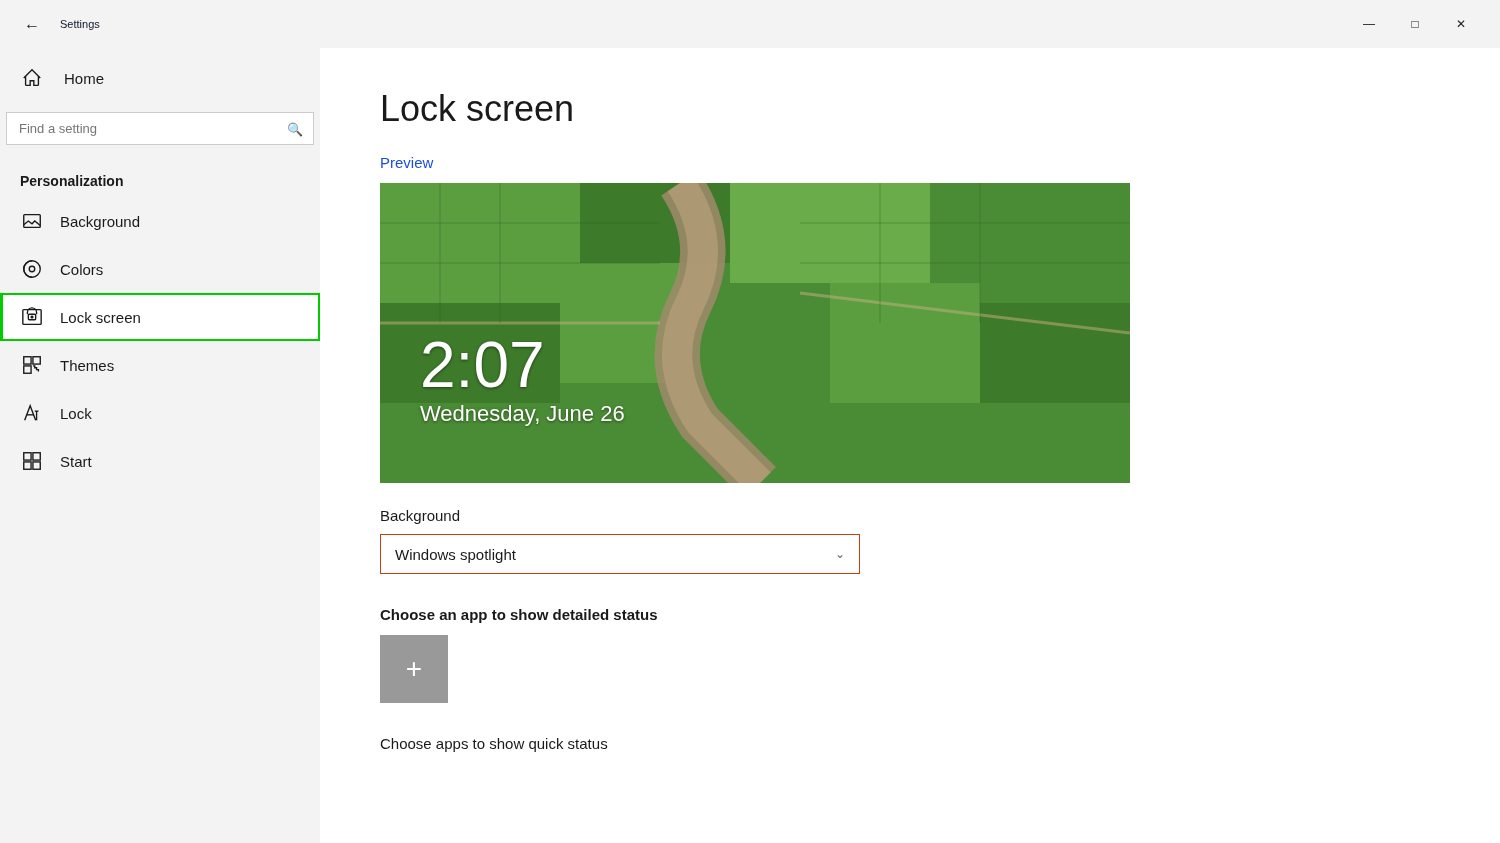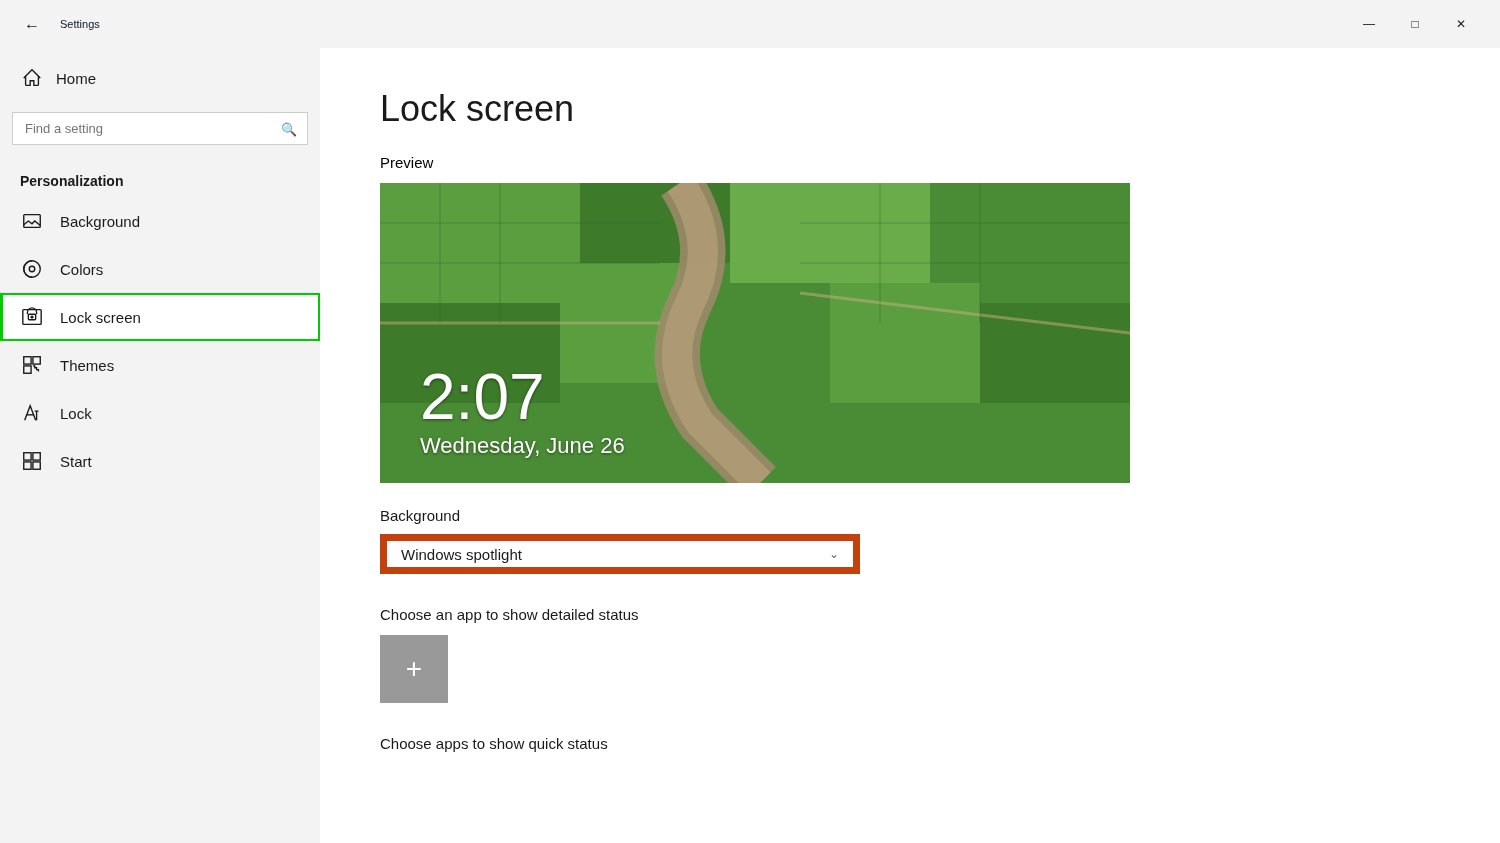--- a/index.html
+++ b/index.html
@@ -70,37 +70,37 @@
       background: #f3f3f3;
       flex-shrink: 0;
       display: flex;
       flex-direction: column;
       padding: 8px 0;
     }
 
     .sidebar-home {
       display: flex;
       align-items: center;
-      gap: 12px;
+      gap: 20px;
       padding: 10px 20px;
       cursor: pointer;
       font-size: 15px;
       color: #1a1a1a;
     }
     .home-icon {
       width: 24px;
       height: 24px;
       display: flex;
       align-items: center;
       justify-content: center;
       font-size: 18px;
     }
 
     .search-box {
-      margin: 12px 12px;
+      margin: 12px 6px;
       position: relative;
     }
     .search-box input {
       width: 100%;
       padding: 8px 36px 8px 12px;
       border: 1px solid #ccc;
       background: white;
       font-size: 13px;
       outline: none;
     }
@@ -153,21 +153,21 @@
 
     .page-title {
       font-size: 36px;
       font-weight: 300;
       color: #1a1a1a;
       margin-bottom: 24px;
     }
 
     .section-label {
       font-size: 15px;
-      color: #000000;
+      color: #1d4ed8;
       margin-bottom: 12px;
     }
 
     
     .preview-container {
       width: 750px;
       height: 300px;
       margin-bottom: 24px;
       overflow: hidden;
       position: relative;
@@ -181,21 +181,21 @@
         
         radial-gradient(ellipse 60px 200px at 45% 60%, #8B7355 0%, transparent 100%),
         radial-gradient(ellipse 80px 250px at 50% 55%, #A0896B 0%, transparent 100%),
         
         linear-gradient(160deg, #3d7a2a 0%, #4a8c35 20%, #5a9e40 30%, #3d7a2a 40%, #4a8c35 60%, #6aab4a 80%, #4a8c35 100%);
       position: relative;
     }
 
     .preview-overlay {
       position: absolute;
-      bottom: 24px;
+      bottom: 56px;
       left: 40px;
       color: white;
       text-shadow: 0 1px 3px rgba(0,0,0,0.5);
     }
 
     .preview-time {
       font-size: 64px;
       font-weight: 200;
       line-height: 1;
       margin-bottom: 4px;
@@ -209,40 +209,41 @@
     
     .background-label {
       font-size: 15px;
       color: #1a1a1a;
       margin-bottom: 10px;
     }
 
     .dropdown {
       width: 480px;
       height: 40px;
-      border: 7px solid #c2410c;
+      border: 1px solid #c2410c;
       background: white;
       display: flex;
       align-items: center;
       justify-content: space-between;
       padding: 0 14px;
       cursor: pointer;
       font-size: 15px;
       color: #1a1a1a;
       margin-bottom: 32px;
     }
     .dropdown-chevron {
       font-size: 12px;
       color: #666;
     }
 
     .status-label {
       font-size: 15px;
       color: #1a1a1a;
       margin-bottom: 12px;
+      font-weight: bold;
     }
 
     .add-btn {
       width: 68px;
       height: 68px;
       background: #999;
       border: none;
       cursor: pointer;
       display: flex;
       align-items: center;

